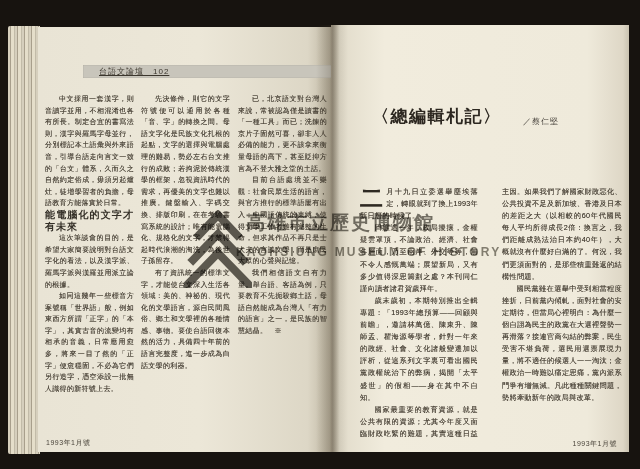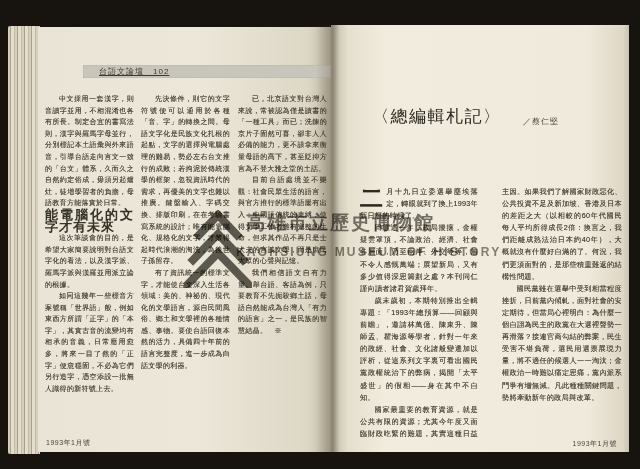--- a/index.html
+++ b/index.html
@@ -41,25 +41,25 @@
   .header-bar.rp { left:337px; top:33px; width:283px; text-align:right; padding-right:9px; }
 
   .txt {
     position:absolute; text-align:justify; overflow:hidden;
     color:#4a4338; text-shadow:0 0 .5px rgba(74,67,56,.75);
   }
   .txt p { text-indent:2em; margin:0; }
   .lp-col { width:89px; font-size:7px; line-height:11.6px; letter-spacing:.3px; }
   .rp-col { width:118px; font-size:7.2px; line-height:12.1px; letter-spacing:.25px; }
   .sec-head {
-    font-size:13px; font-weight:bold; color:#353028; letter-spacing:1px;
+    font-size:10px; font-weight:bold; color:#353028; letter-spacing:1px;
     text-indent:0; margin:11px 0 9px 0; text-shadow:none;
   }
   .article-title {
-    position:absolute; left:372px; top:105px; font-size:17px; font-weight:normal;
+    position:absolute; left:372px; top:105px; font-size:17px; font-weight:bold;
     color:#2c2720; letter-spacing:1.5px; white-space:nowrap;
   }
   .author {
     position:absolute; left:503px; top:116px; font-size:8px; color:#45403a; letter-spacing:1px;
   }
   .dropcap {
     float:left; font-size:23px; line-height:22px; font-weight:bold;
     color:#2e2922; margin:1px 3px 0 0;
   }
   .no-indent { text-indent:0 !important; }

